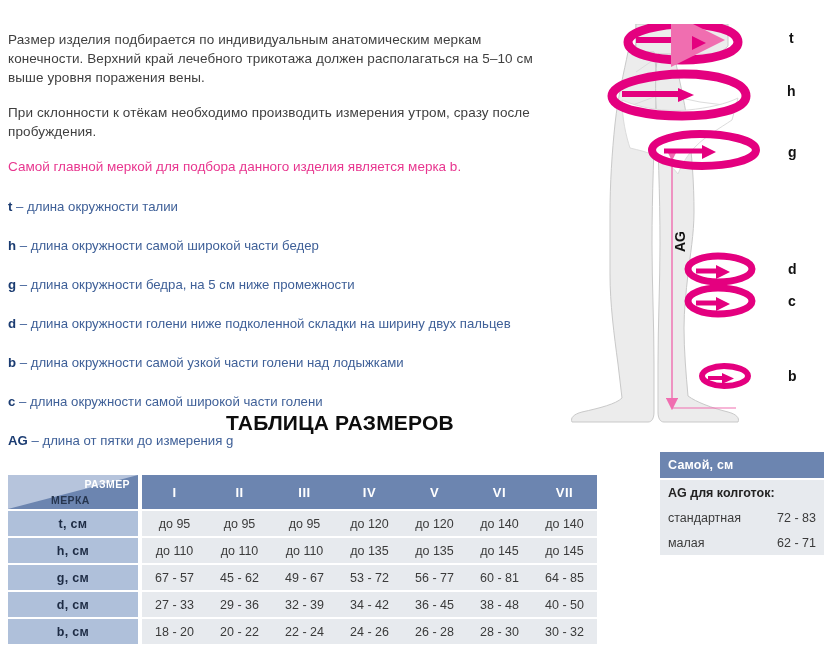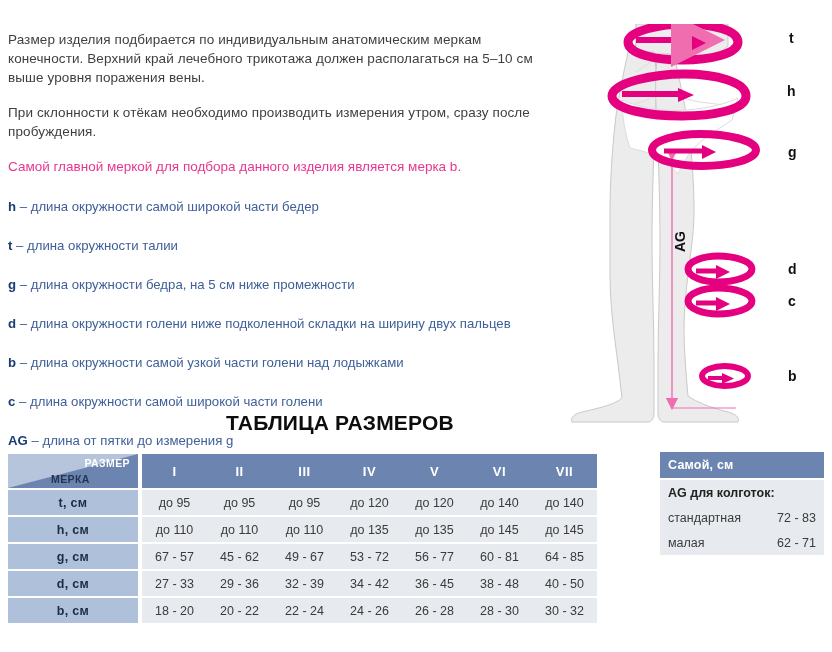--- a/index.html
+++ b/index.html
@@ -43,21 +43,21 @@
     position:absolute;left:672px;top:228px;font-size:14px;font-weight:bold;
     color:#111;transform:rotate(-90deg);transform-origin:left top;
   }
   
   #tbl-title{
     position:absolute;left:0;top:411px;width:680px;text-align:center;
     font-size:21px;font-weight:bold;color:#0d0d0d;letter-spacing:.2px;
   }
   
   #maintable{
-    position:absolute;left:8px;top:452px;width:589px;
+    position:absolute;left:8px;top:473px;width:589px;
     border-collapse:separate;border-spacing:0 2px;
   }
   #maintable td,#maintable th{padding:0;}
   .corner{
     width:130px;height:34px;position:relative;overflow:hidden;
     background:#6c85b0;border:0;vertical-align:middle;
   }
   .corner .tri{
     position:absolute;left:0;top:0;width:0;height:0;
     border-left:130px solid #b6c4dc;border-bottom:34px solid transparent;
@@ -104,22 +104,22 @@
 <body>
 
 <div id="top">
 
   <div id="textcol">
     <p class="para">Размер изделия подбирается по индивидуальным анатомическим меркам конечности. Верхний край лечебного трикотажа должен располагаться на 5–10 см выше уровня поражения вены.</p>
     <p class="para">При склонности к отёкам необходимо производить измерения утром, сразу после пробуждения.</p>
     <p class="pinkline">Самой главной меркой для подбора данного изделия является мерка b.</p>
 
     <ul class="legend">
+      <li><span class="k">t</span><span> – </span><span>длина окружности талии</span></li>
       <li><span class="k">h</span><span> – </span><span>длина окружности самой широкой части бедер</span></li>
-      <li><span class="k">t</span><span> – </span><span>длина окружности талии</span></li>
       <li><span class="k">g</span><span> – </span><span>длина окружности бедра, на 5 см ниже промежности</span></li>
       <li><span class="k">d</span><span> – </span><span>длина окружности голени ниже подколенной складки на ширину двух пальцев</span></li>
       <li><span class="k">b</span><span> – </span><span>длина окружности самой узкой части голени над лодыжками</span></li>
       <li><span class="k">c</span><span> – </span><span>длина окружности самой широкой части голени</span></li>
       <li><span class="k">AG</span><span> – </span><span>длина от пятки до измерения g</span></li>
     </ul>
   </div>
 
   <div id="diagram">
     <svg width="272" height="412" viewBox="0 0 272 412" xmlns="http://www.w3.org/2000/svg">

